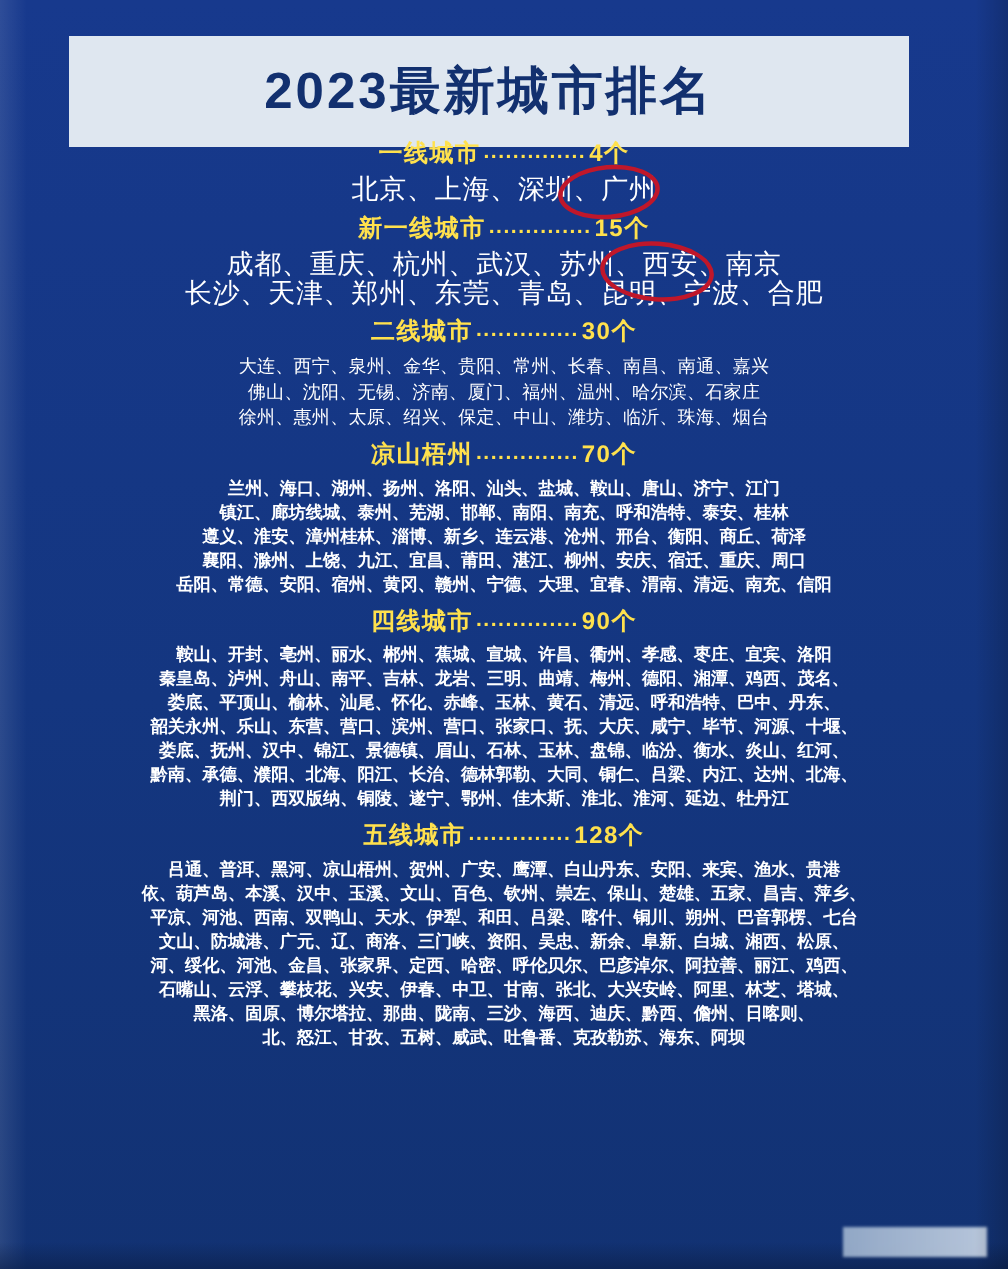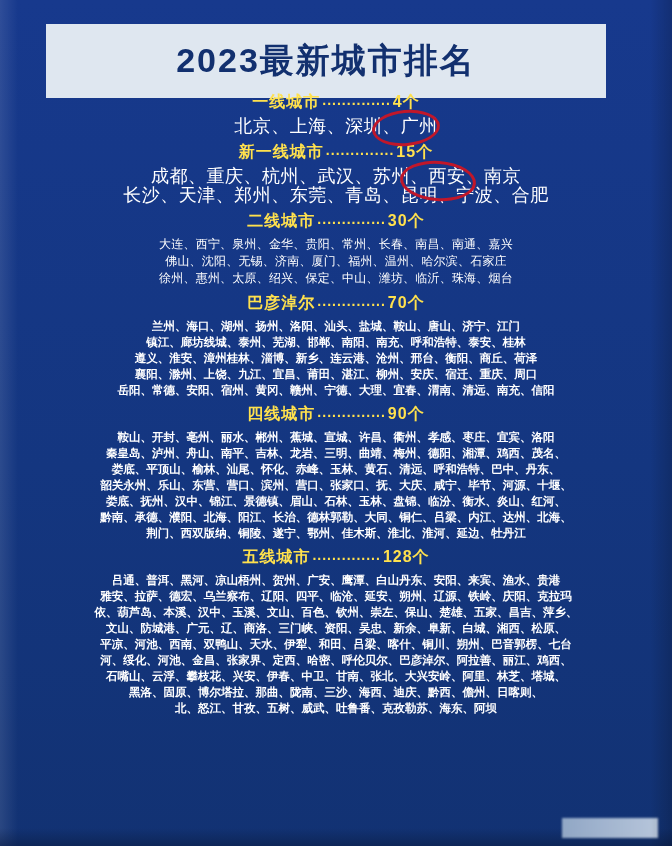--- a/index.html
+++ b/index.html
@@ -136,21 +136,21 @@
         <span class="dots">..............</span>
         <span class="count">30个</span>
       </div>
       <div class="row small">大连、西宁、泉州、金华、贵阳、常州、长春、南昌、南通、嘉兴</div>
       <div class="row small">佛山、沈阳、无锡、济南、厦门、福州、温州、哈尔滨、石家庄</div>
       <div class="row small">徐州、惠州、太原、绍兴、保定、中山、潍坊、临沂、珠海、烟台</div>
     </div>
 
     <div class="tier">
       <div class="tier-head">
-        <span class="name">巴彦淖尔</span>
+        <span class="name">凉山梧州</span>
         <span class="dots">..............</span>
         <span class="count">70个</span>
       </div>
       <div class="row tiny">兰州、海口、湖州、扬州、洛阳、汕头、盐城、鞍山、唐山、济宁、江门</div>
       <div class="row tiny">镇江、廊坊线城、泰州、芜湖、邯郸、南阳、南充、呼和浩特、泰安、桂林</div>
       <div class="row tiny">遵义、淮安、漳州桂林、淄博、新乡、连云港、沧州、邢台、衡阳、商丘、荷泽</div>
       <div class="row tiny">襄阳、滁州、上饶、九江、宜昌、莆田、湛江、柳州、安庆、宿迁、重庆、周口</div>
       <div class="row tiny">岳阳、常德、安阳、宿州、黄冈、赣州、宁德、大理、宜春、渭南、清远、南充、信阳</div>
     </div>
 
@@ -169,24 +169,23 @@
       <div class="row tiny">荆门、西双版纳、铜陵、遂宁、鄂州、佳木斯、淮北、淮河、延边、牡丹江</div>
     </div>
 
     <div class="tier">
       <div class="tier-head">
         <span class="name">五线城市</span>
         <span class="dots">..............</span>
         <span class="count">128个</span>
       </div>
       <div class="row tiny">吕通、普洱、黑河、凉山梧州、贺州、广安、鹰潭、白山丹东、安阳、来宾、渔水、贵港</div>
-      <div class="row tiny">雅安、拉萨、德宏、乌兰察布、辽阳、四平、临沧、延安、朔州、辽源、铁岭、庆阳、克拉玛</div>
       <div class="row tiny">依、葫芦岛、本溪、汉中、玉溪、文山、百色、钦州、崇左、保山、楚雄、五家、昌吉、萍乡、</div>
+      <div class="row tiny">平凉、河池、西南、双鸭山、天水、伊犁、和田、吕梁、喀什、铜川、朔州、巴音郭楞、七台</div>
       <div class="row tiny">文山、防城港、广元、辽、商洛、三门峡、资阳、吴忠、新余、阜新、白城、湘西、松原、</div>
-      <div class="row tiny">平凉、河池、西南、双鸭山、天水、伊犁、和田、吕梁、喀什、铜川、朔州、巴音郭楞、七台</div>
       <div class="row tiny">河、绥化、河池、金昌、张家界、定西、哈密、呼伦贝尔、巴彦淖尔、阿拉善、丽江、鸡西、</div>
       <div class="row tiny">石嘴山、云浮、攀枝花、兴安、伊春、中卫、甘南、张北、大兴安岭、阿里、林芝、塔城、</div>
       <div class="row tiny">黑洛、固原、博尔塔拉、那曲、陇南、三沙、海西、迪庆、黔西、儋州、日喀则、</div>
       <div class="row tiny">北、怒江、甘孜、五树、威武、吐鲁番、克孜勒苏、海东、阿坝</div>
     </div>
 
   </div>
 
   <div class="circle" id="circle-guangzhou"></div>
   <div class="circle" id="circle-xian"></div>

